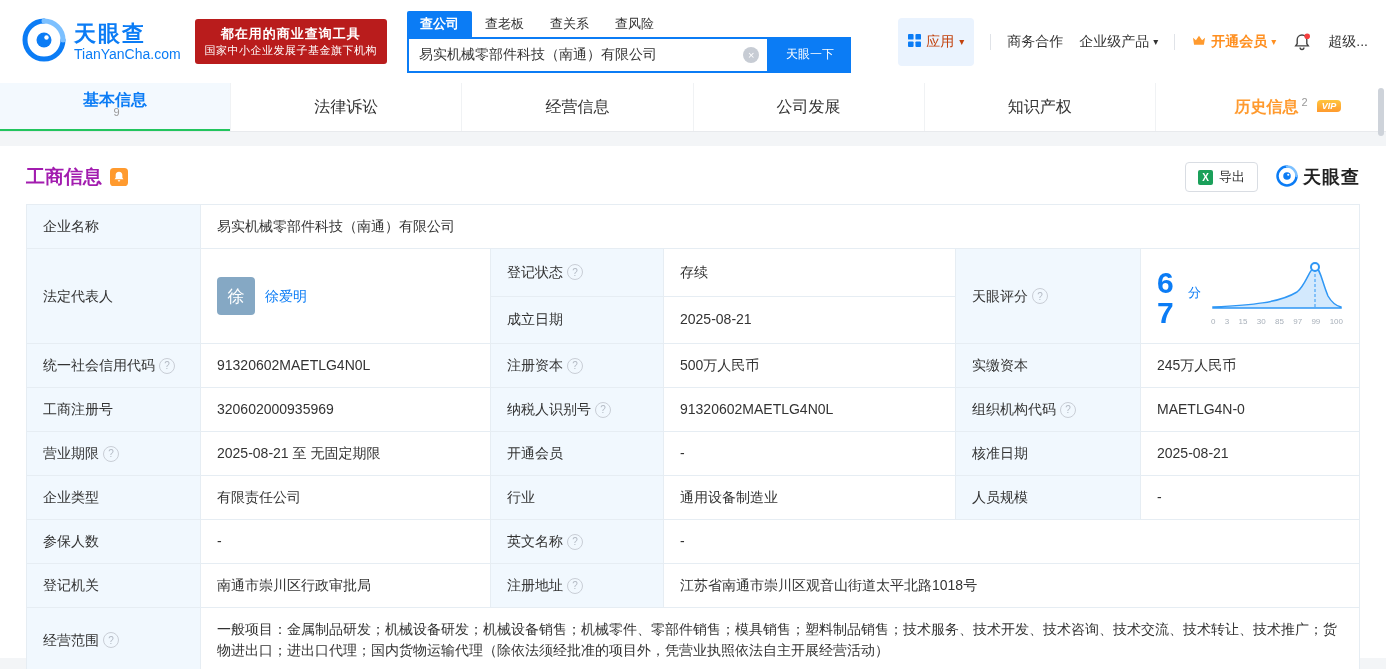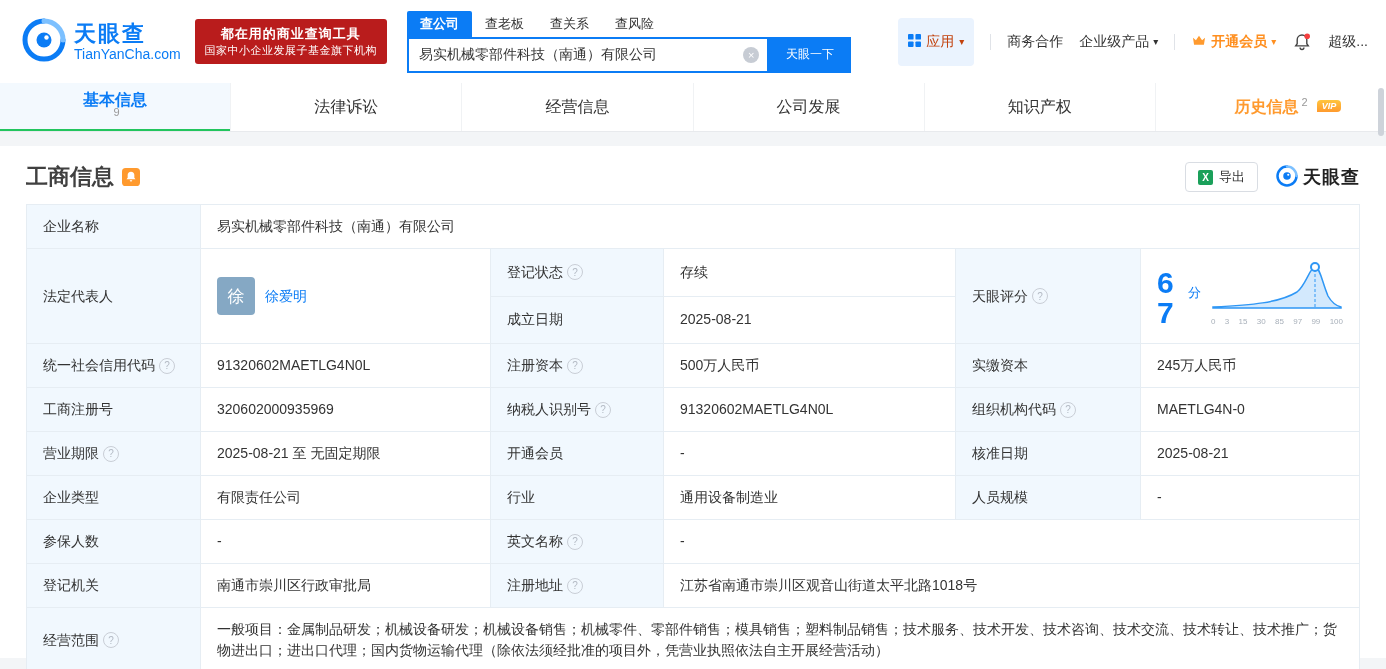--- a/index.html
+++ b/index.html
@@ -79,21 +79,21 @@
     font-size:9px;font-weight:bold;font-style:italic;
     padding:1px 5px;border-radius:4px 4px 4px 0;
   }
   
   .card{
     background:#fff;margin-top:14px;padding:0 26px;height:512px;box-sizing:border-box;
   }
   .section-head{
     display:flex;align-items:center;padding:16px 0 12px;
   }
-  .section-title{font-size:22px;font-weight:bold;color:#404040;}
+  .section-title{font-size:19px;font-weight:bold;color:#a21caf;}
   .sub-bell{margin-left:8px;display:flex;align-items:center;cursor:pointer;}
   .head-right{flex:1;display:flex;align-items:center;justify-content:flex-end;gap:18px;}
   .export-btn{
     border:1px solid #d9dde3;border-radius:4px;background:#fff;height:30px;
     display:inline-flex;align-items:center;gap:6px;padding:0 12px;cursor:pointer;
     font-size:13px;color:#333;font-family:inherit;
   }
   .excel-icon{
     width:15px;height:15px;background:#1aa05a;color:#fff;border-radius:2px;
     font-size:10px;font-weight:bold;display:flex;align-items:center;justify-content:center;

